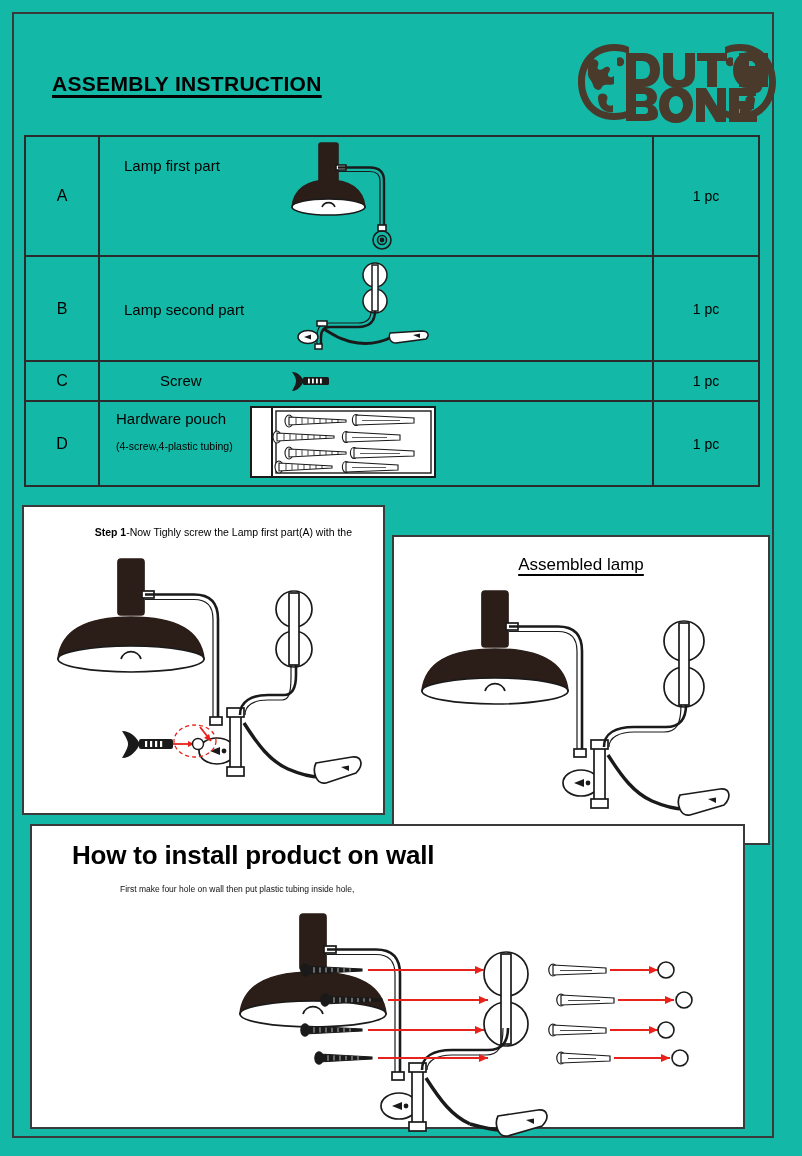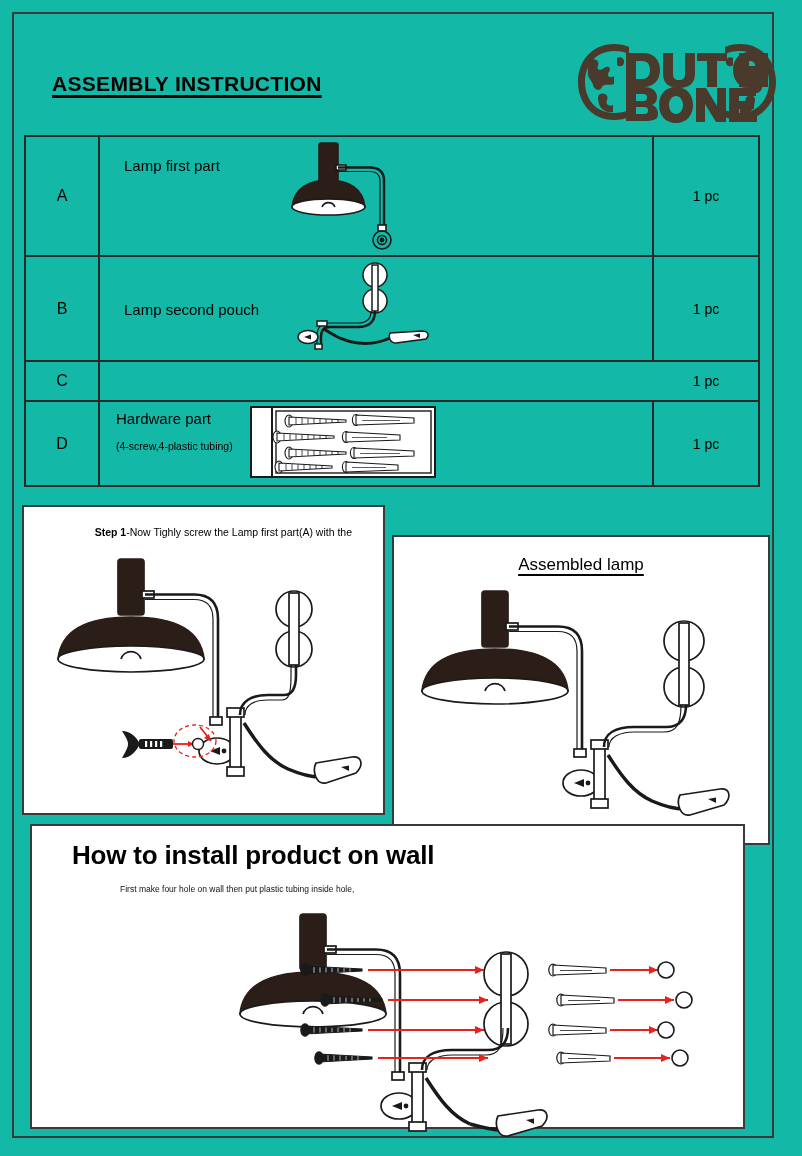--- a/index.html
+++ b/index.html
@@ -109,21 +109,21 @@
             </g>
           </svg>
         </div>
       </div>
       <div class="c-qty">1 pc</div>
     </div>
 
     <div class="ptrow" style="top:120px;height:105px;">
       <div class="c-key">B</div>
       <div class="c-desc">
-        <div class="desc-label" style="left:24px;top:44px;">Lamp second pouch</div>
+        <div class="desc-label" style="left:24px;top:44px;">Lamp second part</div>
         <div class="art" style="left:200px;top:4px;">
           <svg width="150" height="98" viewBox="0 0 150 98">
             <g stroke="#1a1a1a" fill="none" stroke-width="1.5">
               <circle cx="75" cy="14" r="12" fill="#fff"></circle>
               <circle cx="75" cy="40" r="12" fill="#fff"></circle>
               <rect x="72" y="4" width="6" height="46" fill="#fff"></rect>
               <path d="M75 50 C75 62 68 66 58 66 L30 66 C24 66 21 69 21 76 L21 86" stroke-width="2.4"></path>
               <path d="M71 50 C71 58 66 62 58 62 L30 62 C20 62 17 67 17 76 L17 86" stroke-width="1.2"></path>
               <rect x="15" y="60" width="10" height="5" fill="#fff" transform="translate(2,0)"></rect>
               <ellipse cx="8" cy="76" rx="10" ry="6.5" fill="#fff"></ellipse>
@@ -134,27 +134,44 @@
               <path d="M113 74 l7 -1.5 l0 4.5 z" fill="#1a1a1a" stroke="none"></path>
             </g>
           </svg>
         </div>
       </div>
       <div class="c-qty">1 pc</div>
     </div>
 
     <div class="ptrow" style="top:225px;height:40px;">
       <div class="c-key">C</div>
+      <div class="c-desc">
+        <div class="desc-label" style="left:60px;top:10px;">Screw</div>
+        <div class="art" style="left:188px;top:7px;">
+          <svg width="62" height="26" viewBox="0 0 62 26">
+            <g fill="#1a1a1a">
+              <path d="M4 3 C10 3 14 8 16 12 C14 16 10 22 4 22 C7 17 8 14 8 12 C8 10 7 7 4 3 Z"></path>
+              <rect x="15" y="8" width="26" height="8" rx="1.6"></rect>
+              <g fill="#fff">
+                <rect x="20" y="9.6" width="1.8" height="4.8"></rect>
+                <rect x="24" y="9.6" width="1.8" height="4.8"></rect>
+                <rect x="28" y="9.6" width="1.8" height="4.8"></rect>
+                <rect x="32" y="9.6" width="1.8" height="4.8"></rect>
+              </g>
+            </g>
+          </svg>
+        </div>
+      </div>
       <div class="c-qty">1 pc</div>
     </div>
 
     <div class="ptrow last" style="top:265px;height:83px;">
       <div class="c-key">D</div>
       <div class="c-desc">
-        <div class="desc-label" style="left:16px;top:8px;">Hardware part</div>
+        <div class="desc-label" style="left:16px;top:8px;">Hardware pouch</div>
         <div class="desc-sub" style="left:16px;top:38px;">(4-screw,4-plastic tubing)</div>
         <div class="art" style="left:150px;top:4px;">
           <svg width="186" height="74" viewBox="0 0 186 74">
             <rect x="1" y="1" width="184" height="70" fill="#fff" stroke="#1a1a1a" stroke-width="2"></rect>
             <line x1="22" y1="1" x2="22" y2="71" stroke="#1a1a1a" stroke-width="2"></line>
             <rect x="26" y="5" width="155" height="62" fill="none" stroke="#1a1a1a" stroke-width="1.4"></rect>
             <g stroke="#1a1a1a" fill="#fff" stroke-width="1.1">
 
               <g transform="translate(34,9)">
                 <ellipse cx="5" cy="6" rx="4" ry="6"></ellipse>

